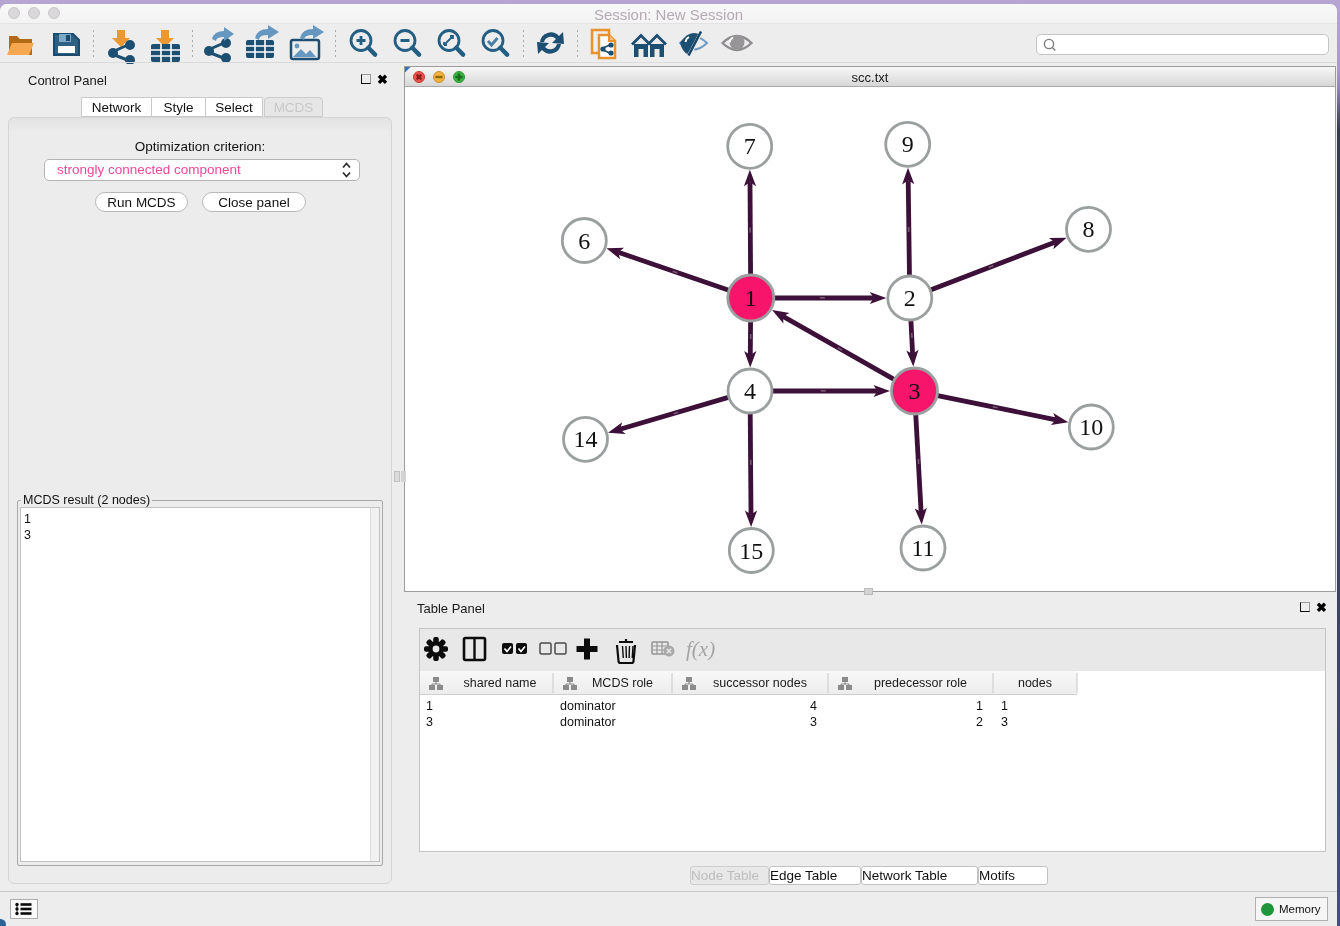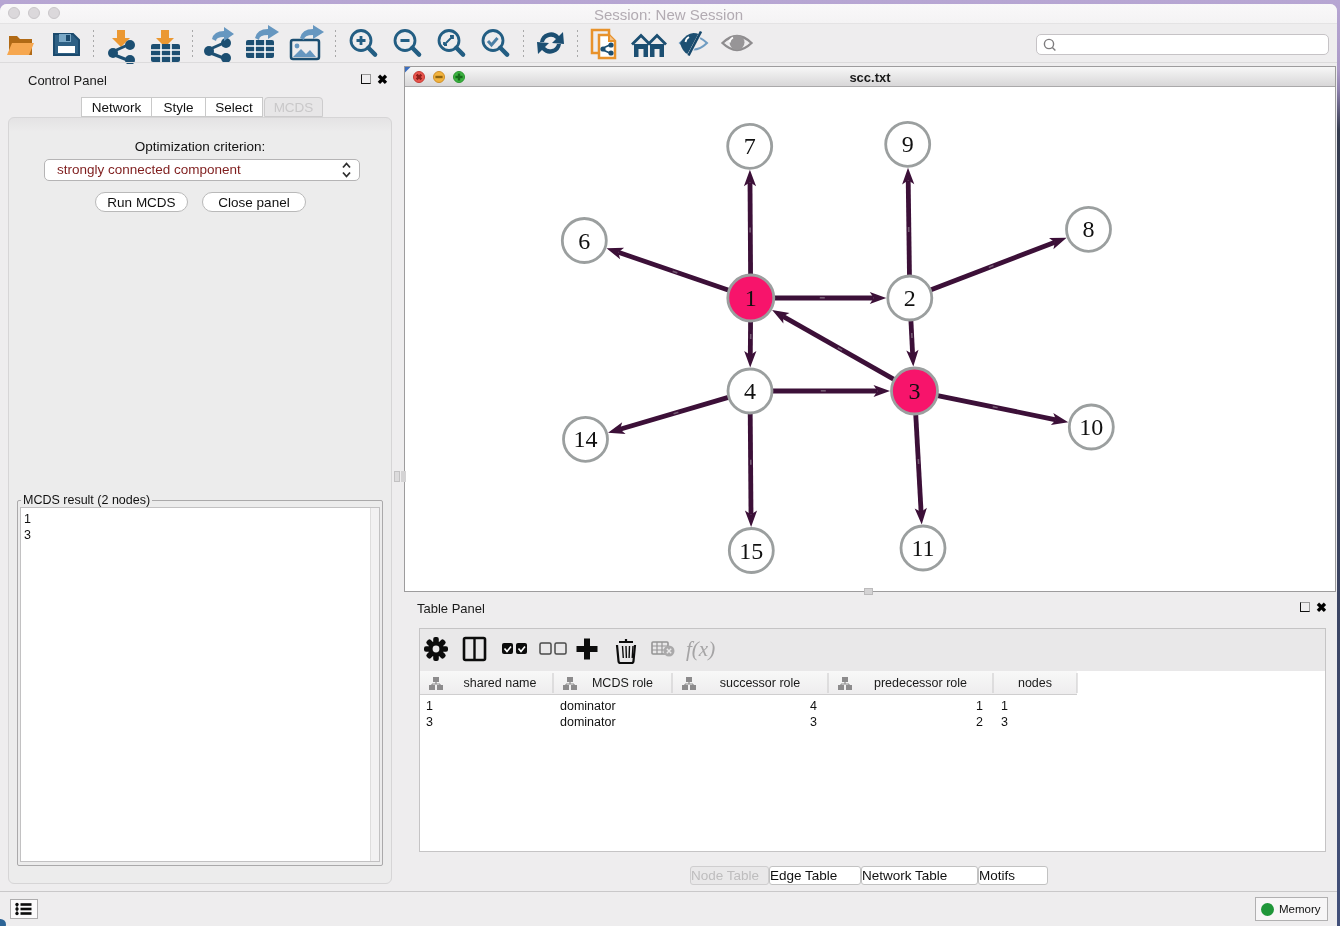--- a/index.html
+++ b/index.html
@@ -128,41 +128,41 @@
 
 <div class="hl" style="left:28px;top:73px">Control Panel</div>
 <div class="flicon" style="left:361px;top:74px"></div>
 <div class="xicon" style="left:377px;top:75px">✖</div>
 <div class="abs" style="left:8px;top:117px;width:384px;height:767px;background:linear-gradient(#e4e3e4,#ececec 14px);border:1px solid #d6d5d6;border-radius:6px"></div>
 <div class="tab" style="left:81px;top:97px;width:70px;border-right:none">Network</div>
 <div class="tab" style="left:151px;top:97px;width:54px;border-right:none">Style</div>
 <div class="tab" style="left:205px;top:97px;width:58px">Select</div>
 <div class="tab" style="left:264px;top:97px;width:59px;background:#e7e6e7;border-color:#cdcccd;border-radius:4px 4px 0 0;color:#c9c8c9">MCDS</div>
 <div class="abs" style="left:0;top:139px;width:400px;text-align:center;font-size:13.5px;color:#111">Optimization criterion:</div>
-<div class="abs" style="left:44px;top:159px;width:316px;height:22px;background:#fff;border:1px solid #b5b4b5;border-radius:5px;font-size:13.5px;color:#7f1d1d;line-height:20px;padding-left:12px">strongly connected component</div>
+<div class="abs" style="left:44px;top:159px;width:316px;height:22px;background:#fff;border:1px solid #b5b4b5;border-radius:5px;font-size:13.5px;color:#ec4899;line-height:20px;padding-left:12px">strongly connected component</div>
 <svg class="abs" style="left:341px;top:162px" width="11" height="16" viewBox="0 0 11 16">
     <path d="M2 5.5 L5.5 1.5 L9 5.5 M2 10.5 L5.5 14.5 L9 10.5" stroke="#2f2f2f" stroke-width="1.8" fill="none"></path>
   </svg>
 <div class="btn" style="left:95px;top:192px;width:93px;height:20px;line-height:19px">Run MCDS</div>
 <div class="btn" style="left:202px;top:192px;width:104px;height:20px;line-height:19px">Close panel</div>
 
 <div class="abs" style="left:17px;top:500px;width:366px;height:366px;border:1px solid #aaa9aa;border-radius:2px"></div>
 <div class="abs" style="left:21px;top:493px;background:#ececec;font-size:12.5px;color:#111;padding:0 2px">MCDS result (2 nodes)</div>
 <div class="abs" style="left:20px;top:507px;width:360px;height:355px;background:#fff;border:1px solid #c2c1c2"></div>
 <div class="abs" style="left:370px;top:508px;width:9px;height:353px;background:#f2f1f2;border-left:1px solid #dedddd"></div>
 <div class="abs" style="left:24px;top:511px;font-size:12.5px;color:#111;line-height:16px">1<br>3</div>
 
 <div class="abs" style="left:394px;top:471px;width:6px;height:11px;background:#dcdbdc;border:1px solid #c2c1c2"></div>
 
 <div class="abs" style="left:404px;top:66px;width:932px;height:526px;border:1px solid #9d9c9d;background:#fff"></div>
 <div class="abs" style="left:405px;top:67px;width:930px;height:20px;background:linear-gradient(#f7f7f7,#d8d7d8);border-bottom:1px solid #aaa9aa"></div>
 <svg class="abs" style="left:405px;top:67px" width="7" height="7" viewBox="0 0 7 7">
     <path d="M0 0 h5.5 l-5.5 5.5 z" fill="#3c6ebf"></path>
   </svg>
-<div class="abs" style="left:405px;top:70px;width:930px;text-align:center;font-size:13px;font-weight:bold;color:#1a1a1a">scc.txt</div>
+<div class="abs" style="left:405px;top:70px;width:930px;text-align:center;font-size:13px;font-weight:normal;color:#1a1a1a">scc.txt</div>
 <div class="dot" style="left:413px;top:70.5px;width:12px;height:12px;background:#e9544d;border:1px solid #c33b35"></div>
 <div class="dot" style="left:433px;top:70.5px;width:12px;height:12px;background:#f2b33d;border:1px solid #cf8f28"></div>
 <div class="dot" style="left:453px;top:70.5px;width:12px;height:12px;background:#3cb341;border:1px solid #2a9530"></div>
 <svg class="abs" style="left:413px;top:70.5px" width="52" height="12" viewBox="0 0 52 12">
 <path d="M3.6 3.6 l4.8 4.8 M8.4 3.6 l-4.8 4.8" stroke="#8e1f1a" stroke-width="2.4"></path>
 <path d="M22.4 6 h7.2" stroke="#8e6410" stroke-width="2.4"></path>
 <path d="M42.4 6 h7.2 M46 2.4 v7.2" stroke="#166b1b" stroke-width="2.4"></path>
 </svg>
 <svg style="position:absolute;left:0;top:0;width:1340px;height:926px" viewBox="0 0 1340 926">
     <line x1="750.6" y1="277.0" x2="750.0" y2="182.3" stroke="#3c1038" stroke-width="4.8"></line>
@@ -264,21 +264,21 @@
 <circle cx="249" cy="22" r="5.5" fill="#555"></circle>
         <path d="M246.8 19.8 l4.4 4.4 m0 -4.4 l-4.4 4.4" stroke="#e9e8e9" stroke-width="1.4"></path>
 </g>
 </g>
 <text x="266" y="27" font-family="Liberation Serif, serif" font-style="italic" font-size="21" fill="#a5a4a5">f(x)</text>
 </svg>
 
 <div class="abs" style="left:420px;top:671px;width:657px;height:24px;background:linear-gradient(#f8f8f8,#eeedee);border-bottom:1px solid #cfcecf"></div>
 <div class="th" style="top:671px;left:419px;width:134px;text-align:center;padding-left:28px;box-sizing:border-box">shared name</div>
 <div class="th" style="top:671px;left:553px;width:119px;text-align:center;padding-left:20px;box-sizing:border-box">MCDS role</div>
-<div class="th" style="top:671px;left:672px;width:156px;text-align:center;padding-left:20px;box-sizing:border-box">successor role</div>
+<div class="th" style="top:671px;left:672px;width:156px;text-align:center;padding-left:20px;box-sizing:border-box">successor nodes</div>
 <div class="th" style="top:671px;left:828px;width:165px;text-align:center;padding-left:20px;box-sizing:border-box">predecessor role</div>
 <div class="th" style="top:671px;left:993px;width:84px;text-align:center">nodes</div>
 <svg class="abs" style="left:419px;top:671px" width="660" height="24" viewBox="0 0 660 24">
 <defs>
       <g id="treei" fill="#8c8b8c">
         <rect x="4" y="2" width="6" height="5"></rect>
         <rect x="0" y="10" width="6" height="5"></rect>
         <rect x="8" y="10" width="6" height="5"></rect>
         <path d="M7 7 v2 M3 9 v2 M11 9 v2 M3 9 h8" stroke="#8c8b8c" stroke-width="1.2" fill="none"></path>
       </g>

